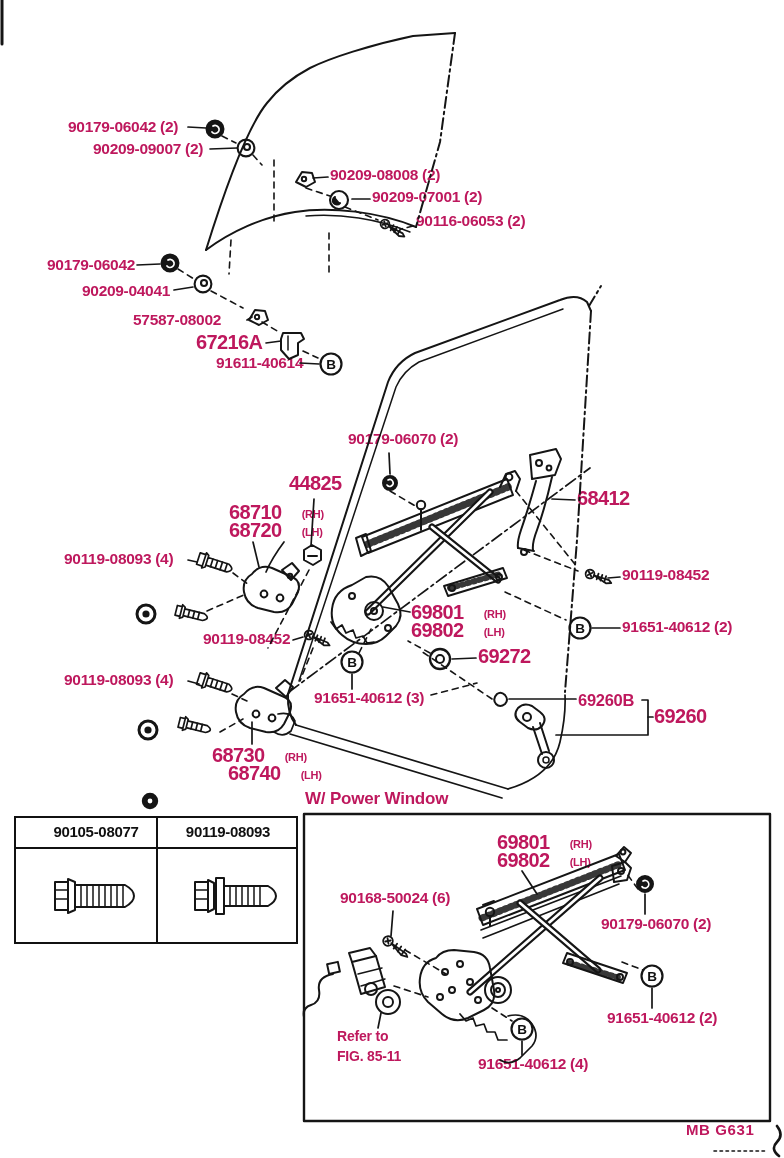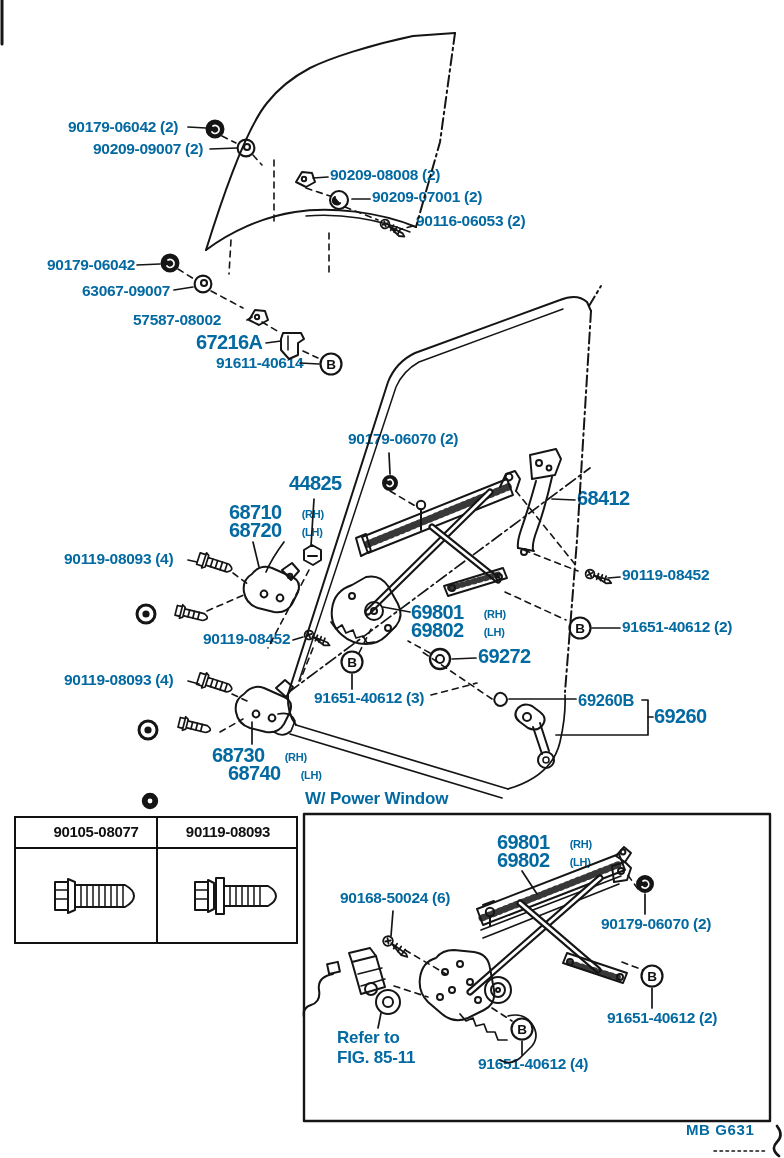--- a/index.html
+++ b/index.html
@@ -1,24 +1,24 @@
 <!DOCTYPE html>
 <html><head>
 <meta charset="utf-8">
 <style>
   html,body{margin:0;padding:0;background:#ffffff;}
   #canvas{position:relative;width:784px;height:1158px;background:#fff;overflow:hidden;
           font-family:"Liberation Sans",sans-serif;}
-  .lbl{position:absolute;font-weight:700;font-size:15.5px;color:#0369a1;
+  .lbl{position:absolute;font-weight:700;font-size:15.5px;color:#be185d;
        letter-spacing:-0.3px;white-space:nowrap;line-height:1.05;}
   .lbl-lg{font-size:20px;letter-spacing:-0.6px;}
   .lbl-md{font-size:16.5px;}
   .sub{font-size:11px;letter-spacing:-0.2px;margin-left:20px;vertical-align:1px;}
   .pw-title{font-size:17px;letter-spacing:-0.2px;}
-  .note{font-size:17px;letter-spacing:-0.2px;}
+  .note{font-size:14px;letter-spacing:-0.2px;}
   .footer{font-size:15px;letter-spacing:0.6px;}
   .ref-table{position:absolute;left:14px;top:816px;width:284px;height:128px;
              border:2.5px solid #111;box-sizing:border-box;}
   .ref-table .vline{position:absolute;left:140px;top:0;bottom:0;width:2.2px;background:#111;}
   .ref-table .hline{position:absolute;left:0;right:0;top:29px;height:2.2px;background:#111;}
   .col-head{position:absolute;top:5px;height:24px;font-weight:700;font-size:15px;
             letter-spacing:-0.3px;color:#101010;text-align:center;}
   svg{position:absolute;left:0;top:0;pointer-events:none;}
   svg .svgb{font:700 13.5px "Liberation Sans",sans-serif;fill:#101010;text-anchor:middle;}
 </style>
@@ -26,21 +26,21 @@
 <body>
 
 <div id="canvas">
 
   <div class="lbl" style="left:68px;top:119px">90179-06042 (2)</div>
   <div class="lbl" style="left:93px;top:141px">90209-09007 (2)</div>
   <div class="lbl" style="left:330px;top:167px">90209-08008 (2)</div>
   <div class="lbl" style="left:372px;top:189px">90209-07001 (2)</div>
   <div class="lbl" style="left:416px;top:213px">90116-06053 (2)</div>
   <div class="lbl" style="left:47px;top:257px">90179-06042</div>
-  <div class="lbl" style="left:82px;top:283px">63067-09007</div>
+  <div class="lbl" style="left:82px;top:283px">90209-04041</div>
   <div class="lbl" style="left:133px;top:312px">57587-08002</div>
   <div class="lbl lbl-lg" style="left:196px;top:332px">67216A</div>
   <div class="lbl" style="left:216px;top:355px">91611-40614</div>
   <div class="lbl" style="left:348px;top:431px">90179-06070 (2)</div>
   <div class="lbl lbl-lg" style="left:289px;top:473px">44825</div>
   <div class="lbl lbl-lg" style="left:577px;top:488px">68412</div>
   <div class="lbl lbl-lg" style="left:229px;top:502px"><span>68710</span><span class="sub">(RH)</span></div>
   <div class="lbl lbl-lg" style="left:229px;top:520px"><span>68720</span><span class="sub">(LH)</span></div>
   <div class="lbl" style="left:64px;top:551px">90119-08093 (4)</div>
   <div class="lbl" style="left:622px;top:567px">90119-08452</div>

